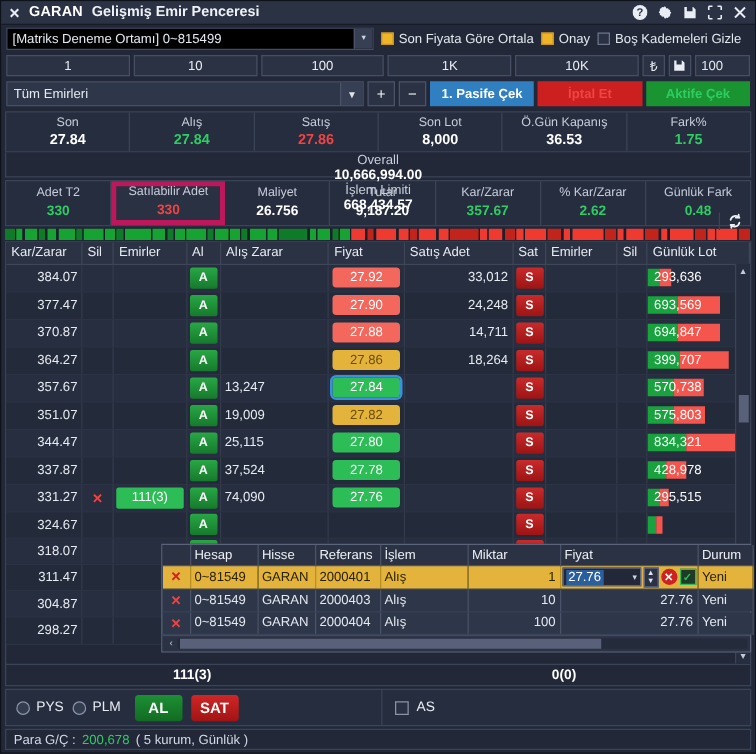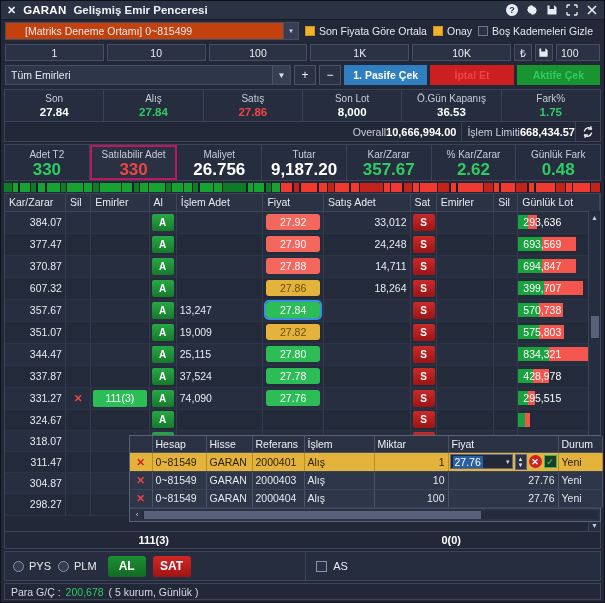--- a/index.html
+++ b/index.html
@@ -36,23 +36,23 @@
 
   
   .acctrow {
     height: 22px; min-height: 22px;
     display: flex; align-items: center;
     padding: 1px 4px; gap: 6px;
     background: #222838;
   }
   .acct-select {
     flex: 0 0 294px; height: 18px;
-    background: #c2410c; border: 1px solid #444d63;
+    background: #000000; border: 1px solid #444d63;
     display: flex; align-items: center;
-    padding-left: 19px; font-size: 10.5px; color: #e6eaf1;
+    padding-left: 4px; font-size: 10.5px; color: #e6eaf1;
     position: relative; cursor: pointer;
   }
   .acct-select .caret {
     position: absolute; right: 0; top: 0; bottom: 0; width: 15px;
     background: #373f55; border-left: 1px solid #4a5368;
     display: flex; align-items: center; justify-content: center;
     font-size: 6px; color: #cfd5e0;
   }
   .chk { display: flex; align-items: center; gap: 4px; font-size: 10.5px; color: #e4e8ef; cursor: pointer;}
   .chk .box { width: 10px; height: 10px; border: 1px solid #6c7488; background: #2a3145; display:inline-block; }
@@ -128,20 +128,21 @@
   .white { color: #ffffff; }
   .green { color: #2ecc63; }
   .red { color: #ef4444; }
 
   
   .overall {
     height: 20px; min-height: 20px;
     margin: 0 3px; display: flex; align-items: center;
     background: #222838; border: 1px solid #3b4357; border-top: none;
     position: relative;
+    flex-direction: column;
   }
   .ov-lbl { font-size: 10.5px; color: #c9cfdc; }
   .ov-val { font-size: 11px; font-weight: bold; color: #ffffff; }
   .ov-sep { width: 1px; height: 18px; background: #3b4357; margin: 0 5px; }
   .ov-right-pad { flex: 1 1 auto; }
   .refresh-btn {
     width: 25px; height: 19px; margin-left: auto;
     border-left: 1px solid #3b4357;
     display: flex; align-items: center; justify-content: center;
     color: #eef1f6; cursor: pointer;
@@ -152,23 +153,23 @@
     height: 37px; min-height: 37px; margin: 2px 3px 0 3px;
     display: flex; background: #262d3e; border: 1px solid #3b4357;
   }
   .pcell {
     flex: 1; display: flex; flex-direction: column;
     align-items: center; justify-content: center;
     border-right: 1px solid #3b4357;
   }
   .pcell:last-child { border-right: none; }
   .pcell.sel { border: 1px solid #6d7governed; }
-  .pcell.sel { background: #2a3142; border: 2px solid #be185d; }
+  .pcell.sel { background: #2a3142; border: 4px solid #be185d; justify-content: flex-end; }
   .plbl { font-size: 10px; color: #c7cdda; line-height: 14px; }
-  .pval { font-size: 17px; font-weight: bold; line-height: 15px; }
+  .pval { font-size: 11px; font-weight: bold; line-height: 15px; }
 
   
   .depth { height: 9px; min-height: 9px; margin: 2px 3px 1px 3px; display: flex; background: #1a1f2b; }
   .depth i { display: block; height: 100%; }
 
   
   .tablewrap { flex: 1 1 auto; margin: 0 3px; position: relative; overflow: hidden; border: 1px solid #3b4357;}
   table.depthtbl { width: 100%; border-collapse: collapse; table-layout: fixed; }
   table.depthtbl th {
     background: #2b3243; color: #e7ebf2; font-size: 10.5px; font-weight: normal;
@@ -580,21 +581,21 @@
         <col style="width:57px">
           <col style="width:24px">
           <col style="width:81px">
       </colgroup>
       <thead>
         <tr>
           <th>Kar/Zarar</th>
           <th>Sil</th>
           <th>Emirler</th>
           <th>Al</th>
-          <th>İşlem Adet</th>
+          <th>Alış Zarar</th>
           <th>Fiyat</th>
           <th>Satış Adet</th>
           <th>Sat</th>
           <th>Emirler</th>
           <th>Sil</th>
           <th>Günlük Lot</th>
         </tr>
       </thead>
       <tbody id="depth-body">
           <tr class="depth-row">
@@ -666,21 +667,21 @@
             <td class="delx"></td>
             <td class="lotcell">
               <div class="lotbar">
                 <i class="g" style="width:24.18px"></i>
                 <i class="r" style="width:33.75px"></i>
               </div>
               <div class="lottxt">694,847</div>
             </td>
           </tr>
           <tr class="depth-row alt">
-            <td class="num">607.32</td>
+            <td class="num">364.27</td>
             <td class="delx"></td>
             <td style="padding:1px 2px"></td>
             <td style="padding:1px 2px">
               <div class="abx">A</div>
             </td>
             <td class="qty"></td>
             <td style="padding:2px 1px">
               <div class="pricepill amber">27.86</div>
             </td>
             <td class="qtyr">18,264</td>

